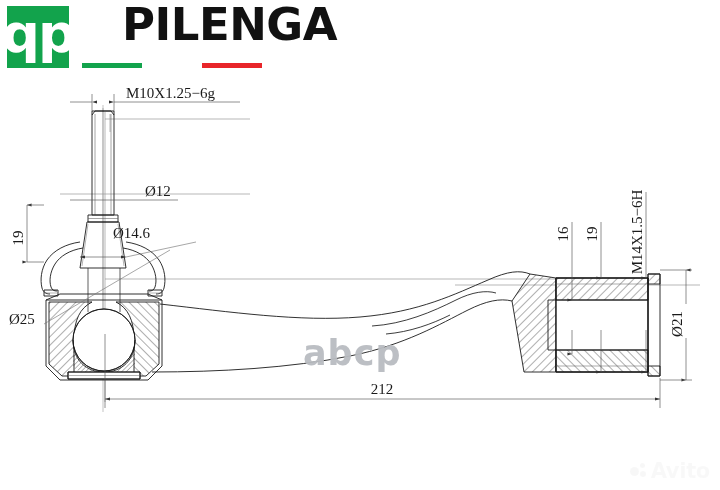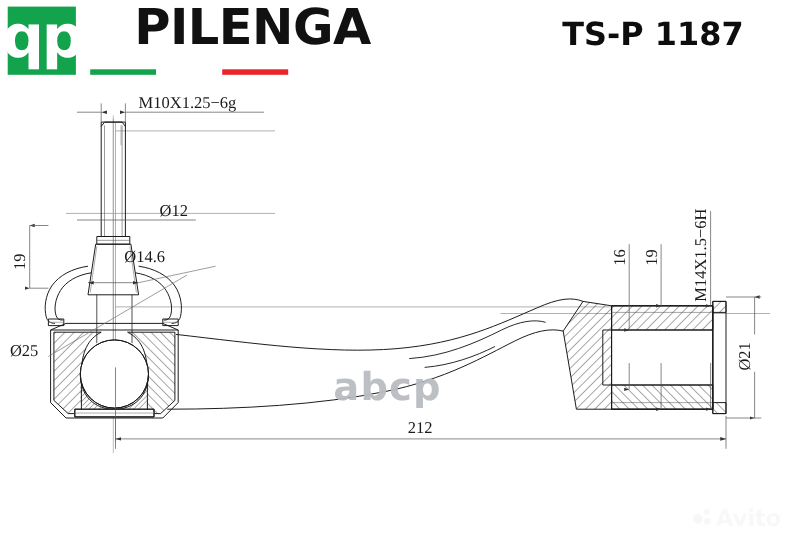--- a/index.html
+++ b/index.html
@@ -150,21 +150,20 @@
   <div id="brand-logo-mark">
     <span class="qp-text">qp</span>
   </div>
 
   <div id="brand-wordmark">PILENGA</div>
 
   <div id="flag-green"></div>
   <div id="flag-white"></div>
   <div id="flag-red"></div>
 
-  <div id="part-number">TS-P 1187</div>
 </div>
 
 <div id="drawing-area">
 <svg id="drawing-svg" width="720" height="418" viewBox="0 0 720 418" xmlns="http://www.w3.org/2000/svg">
 
   <defs>
     <marker id="arrUp" markerWidth="8" markerHeight="8" refX="4" refY="7" orient="auto">
       <path d="M4,7 L1.6,0 L6.4,0 Z" fill="#333"></path>
     </marker>
     <marker id="arrDn" markerWidth="8" markerHeight="8" refX="4" refY="1" orient="auto">

